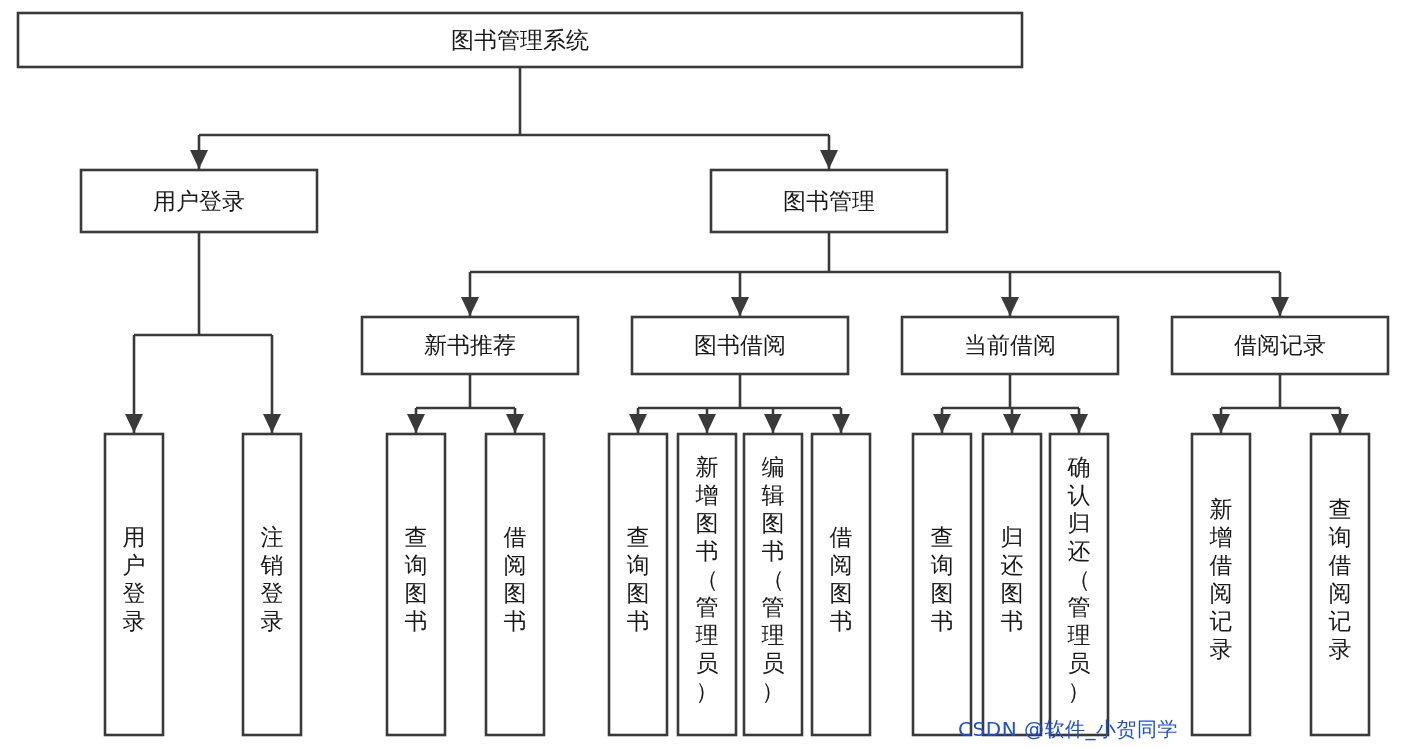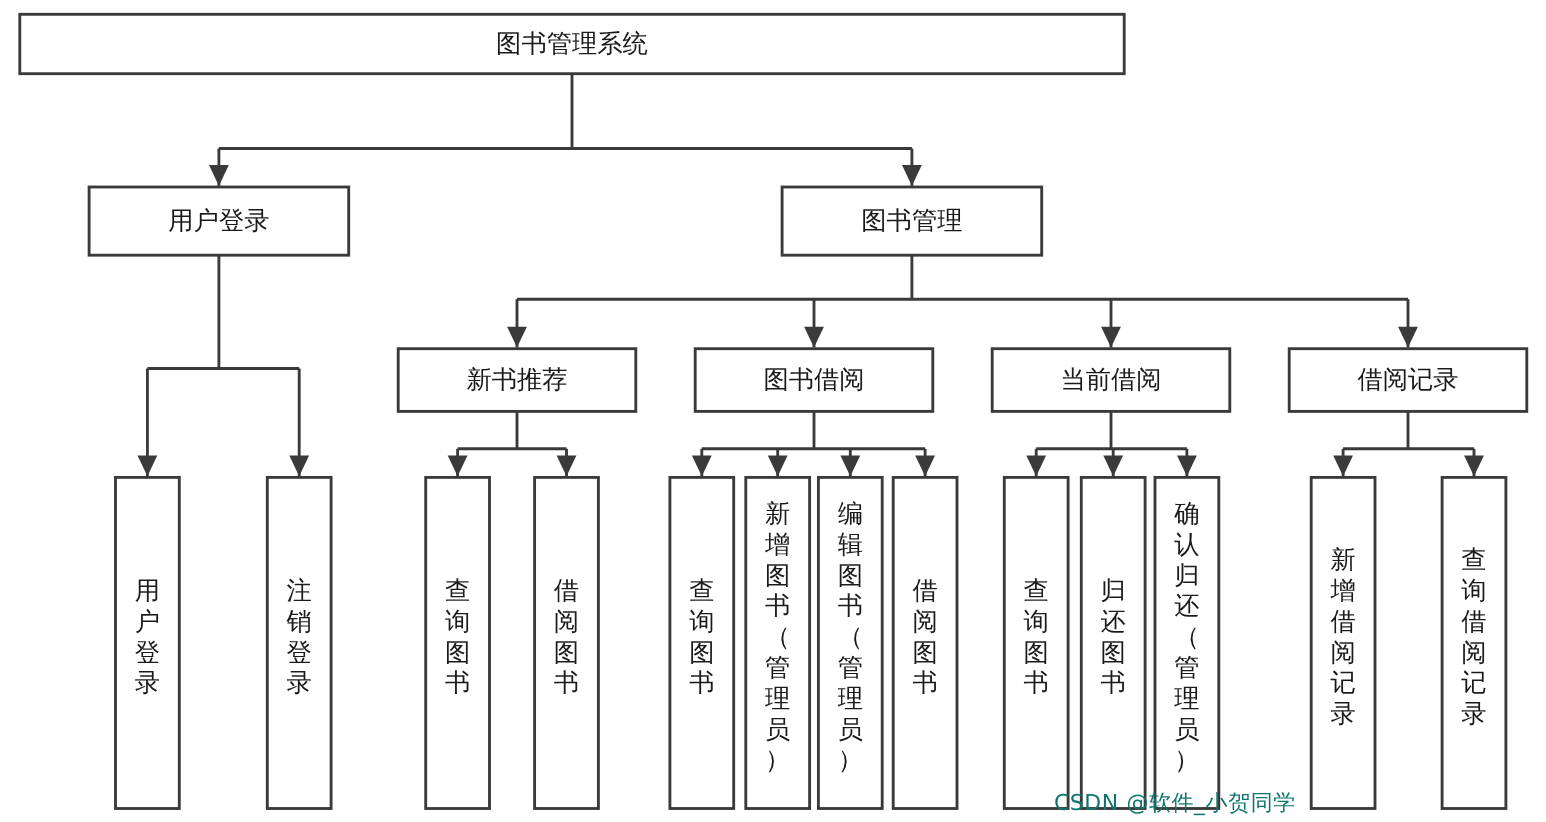--- a/index.html
+++ b/index.html
@@ -53,21 +53,21 @@
     stroke-linecap: butt;
   }
   .arrow-head {
     fill: #3a3a3a;
     stroke: none;
   }
   .watermark-text {
     position: absolute;
     right: 8px;
     bottom: 4px;
-    color: #0f766e;
+    color: #1d4ed8;
     font-size: 20px;
     font-family: "DejaVu Sans", "Liberation Sans", sans-serif;
     white-space: nowrap;
     user-select: none;
     letter-spacing: 0.5px;
   }
 </style>
 </head>
 <body>
 

